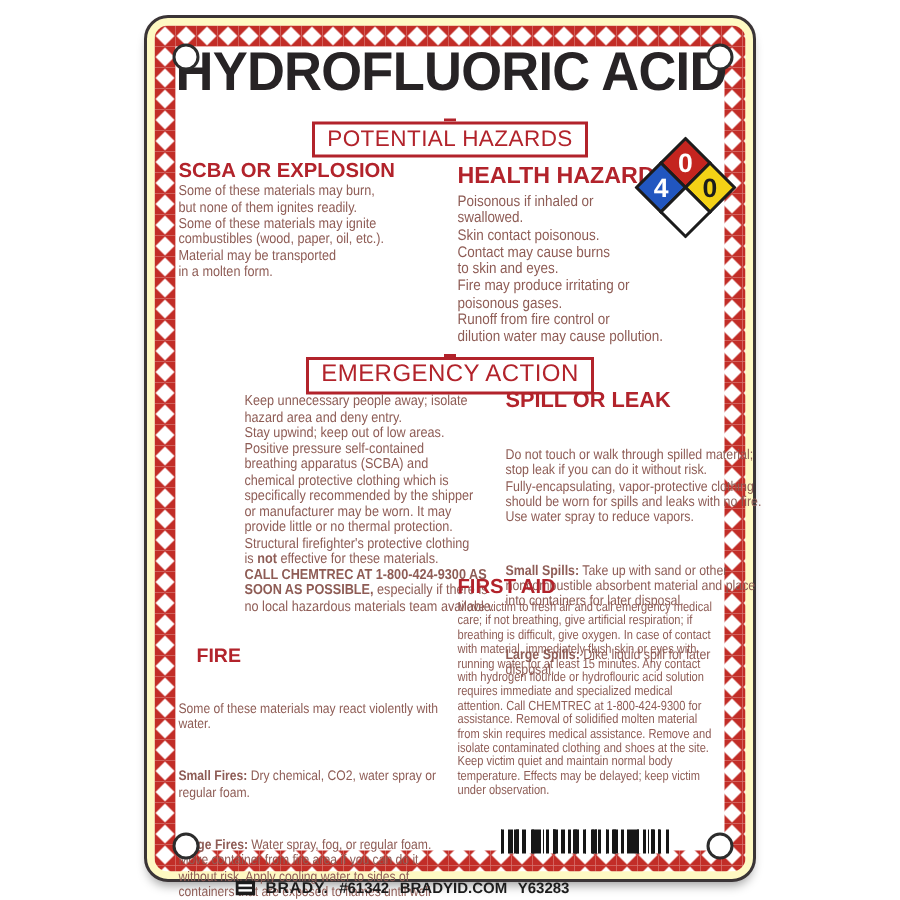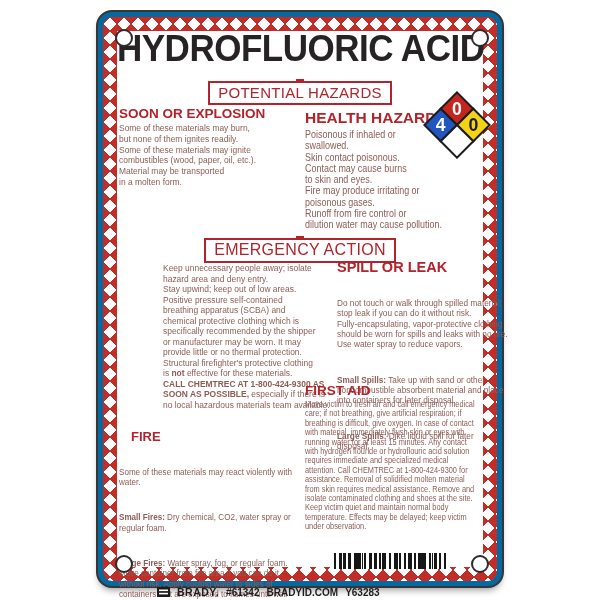--- a/index.html
+++ b/index.html
@@ -1,19 +1,19 @@
 <!DOCTYPE html>
 <html style="--border_red: #c22d27; --heading_red: #b2232b; --body_text: #8e5c55; --nfpa_blue: #2156c0; --nfpa_red: #c4251f; --nfpa_yellow: #f4d216;"><head>
 <meta charset="utf-8">
 <style>
   html,body{margin:0;padding:0;background:#fff;}
   .stage{position:relative;width:600px;height:600px;background:#fff;overflow:hidden;
          font-family:"Liberation Sans", sans-serif;}
   .sign{position:absolute;left:96px;top:10px;width:408px;height:578px;box-sizing:border-box;
-        background:#0369a1;border:2px solid #3a3436;border-radius:16px;
+        background:#fef9c3;border:2px solid #3a3436;border-radius:16px;
         box-shadow:0 5px 7px -3px rgba(0,0,0,.4);}
   .band{position:absolute;left:5px;top:5px;right:5px;bottom:5px;border-radius:9px;
         background-color:#fff;
         background-image:
           linear-gradient(45deg,  var(--border_red) 27%, transparent 27%),
           linear-gradient(135deg, var(--border_red) 27%, transparent 27%),
           linear-gradient(225deg, var(--border_red) 27%, transparent 27%),
           linear-gradient(315deg, var(--border_red) 27%, transparent 27%);
         background-size:14px 14px;}
   .content{position:absolute;left:19px;top:19px;width:366px;height:536px;background:#fff;}
@@ -82,21 +82,21 @@
 
       <div class="title">HYDROFLUORIC ACID</div>
 
       <div class="banner-row ph">
         <div class="stub"></div>
         <div class="banner-box">POTENTIAL HAZARDS</div>
         <div class="tail"></div>
       </div>
 
       <div class="sec fe">
-        <h3>SOON OR EXPLOSION</h3>
+        <h3>SCBA OR EXPLOSION</h3>
         <div class="bodytxt">Some of these materials may burn,
 but none of them ignites readily.
 Some of these materials may ignite
 combustibles (wood, paper, oil, etc.).
 Material may be transported
 in a molten form.</div>
       </div>
 
       <div class="sec hh">
         <h3>HEALTH HAZARDS</h3>

